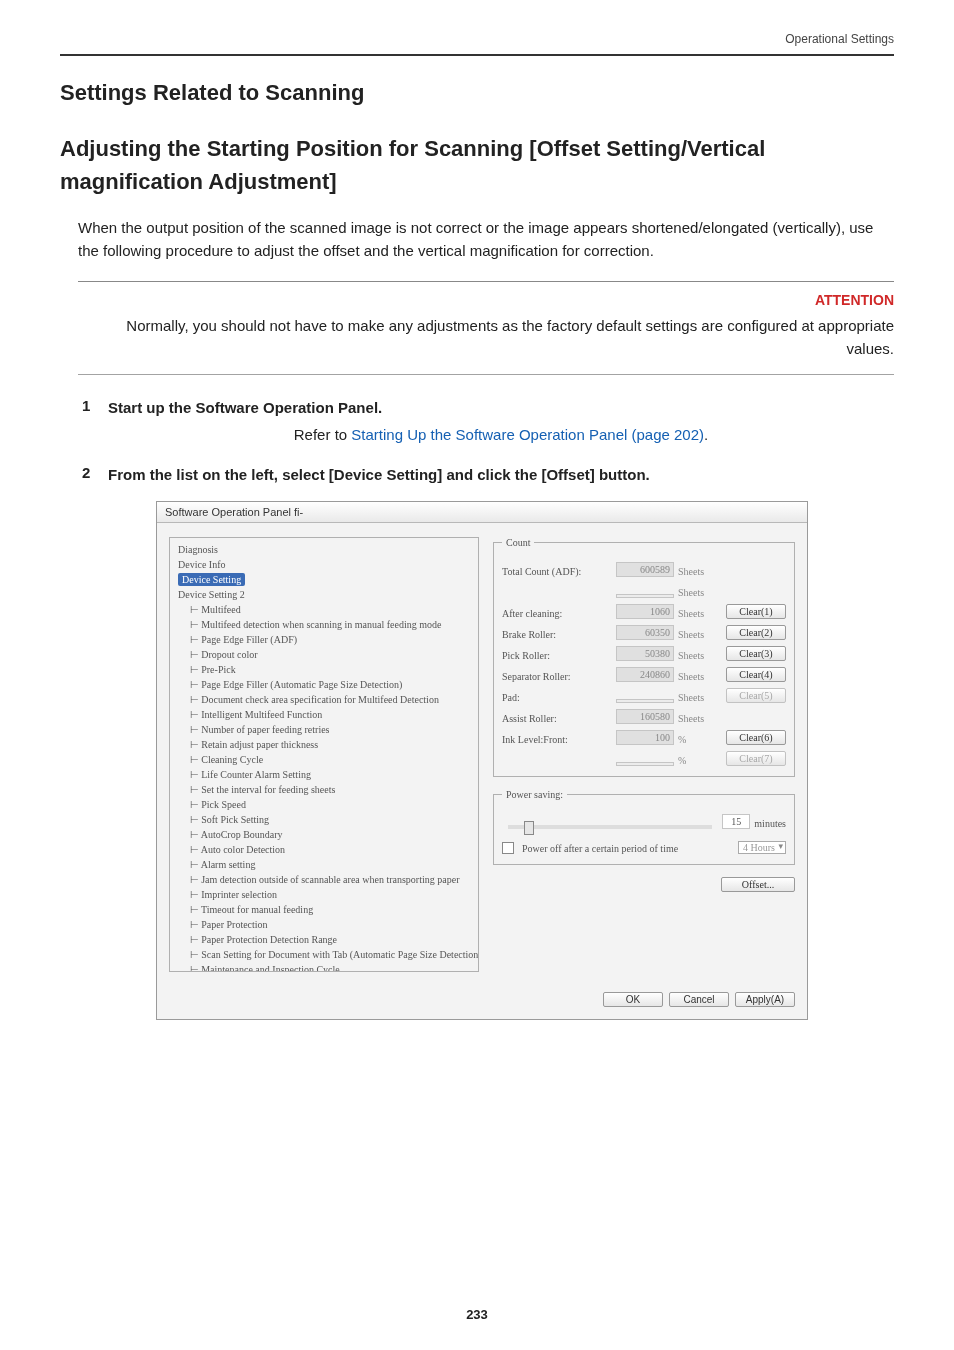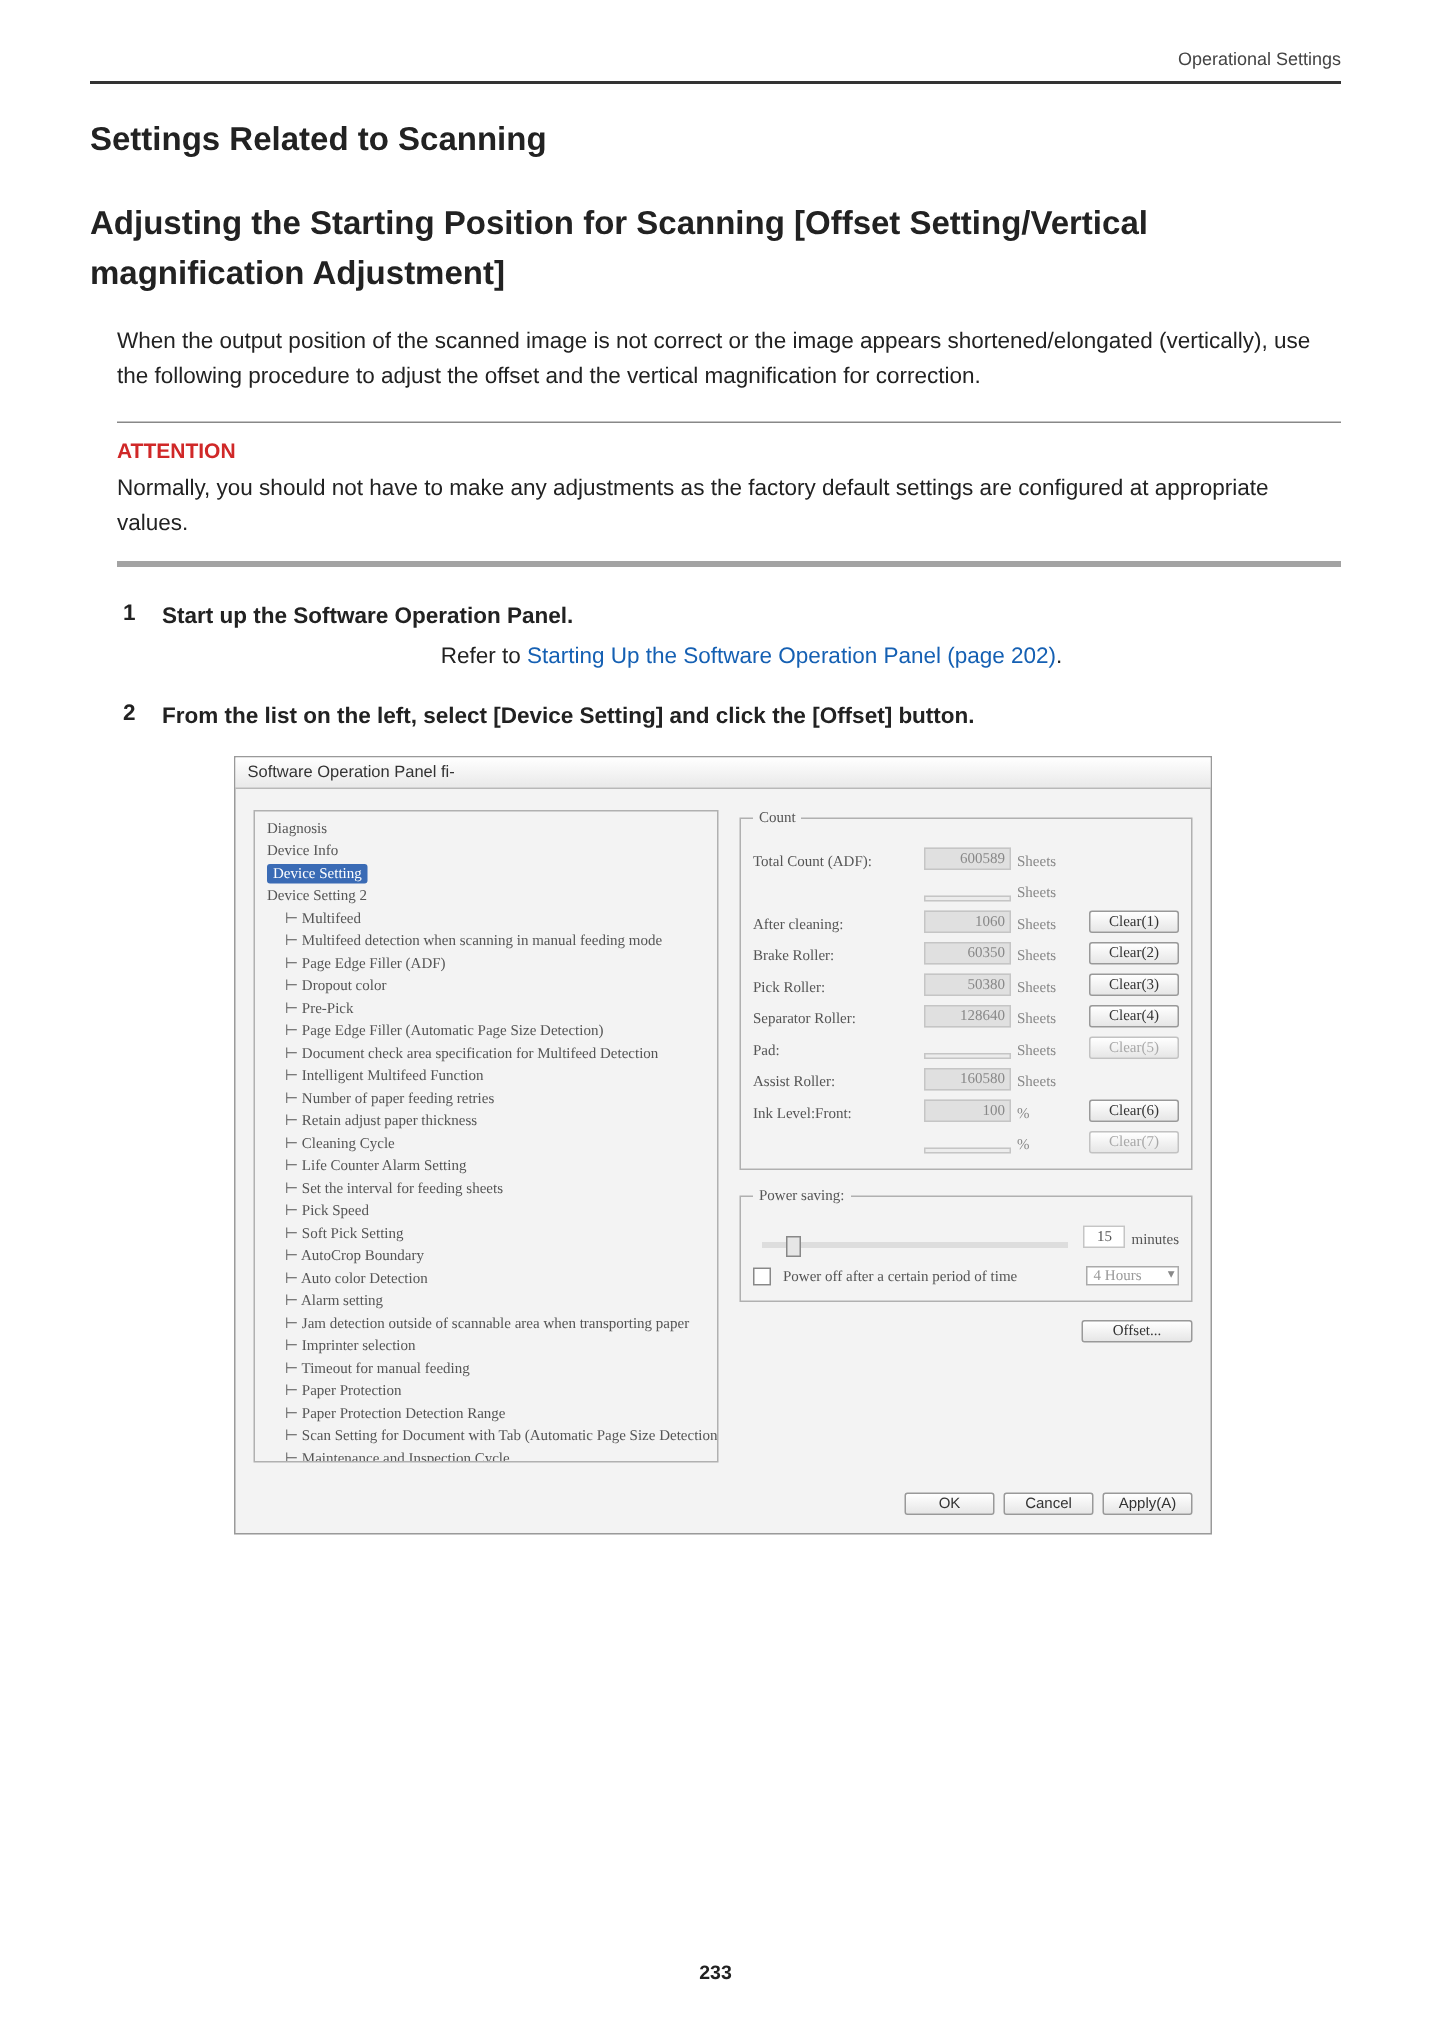--- a/index.html
+++ b/index.html
@@ -37,23 +37,24 @@
     line-height: 1.5;
     margin: 6px 0 18px 0;
   }
   p.body {
     font-size: 15px;
     line-height: 1.55;
     margin: 0 0 18px 18px;
   }
   .attention-box {
     border-top: 1px solid #888;
-    border-bottom: 4px solid #a3a3a3;
+    border-bottom: 1px solid #a3a3a3;
     padding: 10px 0 14px 0;
     margin: 10px 0 22px 18px;
+    text-align: right;
   }
   .attention-label {
     color: #d02828;
     font-weight: bold;
     font-size: 14px;
     margin-bottom: 6px;
   }
   .attention-text {
     font-size: 15px;
     line-height: 1.55;
@@ -218,21 +219,21 @@
   .checkbox {
     display:inline-block;
     width:10px; height:10px;
     border:1px solid #888;
     background:#fff;
     margin-right:4px;
     vertical-align: middle;
   }
   .dropdown {
     border:1px solid #aaa;
-    padding:0 24px 0 4px;
+    padding:0 10px 0 4px;
     background:#fff;
     color:#999;
     position:relative;
   }
   .dropdown::after{
     content:"▾";
     position:absolute; right:2px; top:-1px;
     font-size:9px; color:#888;
   }
 </style>
@@ -330,21 +331,21 @@
                       <div class="dlg-btn">Clear(2)</div>
                     </div>
                     <div class="count-row">
                       <div class="count-label">Pick Roller:</div>
                       <div class="count-val">50380</div>
                       <div class="count-unit">Sheets</div>
                       <div class="dlg-btn">Clear(3)</div>
                     </div>
                     <div class="count-row">
                       <div class="count-label">Separator Roller:</div>
-                      <div class="count-val">128640</div>
+                      <div class="count-val">240860</div>
                       <div class="count-unit">Sheets</div>
                       <div class="dlg-btn">Clear(4)</div>
                     </div>
                     <div class="count-row">
                       <div class="count-label">Pad:</div>
                       <div class="count-val disabled"></div>
                       <div class="count-unit">Sheets</div>
                       <div class="dlg-btn disabled">Clear(5)</div>
                     </div>
                     <div class="count-row">

